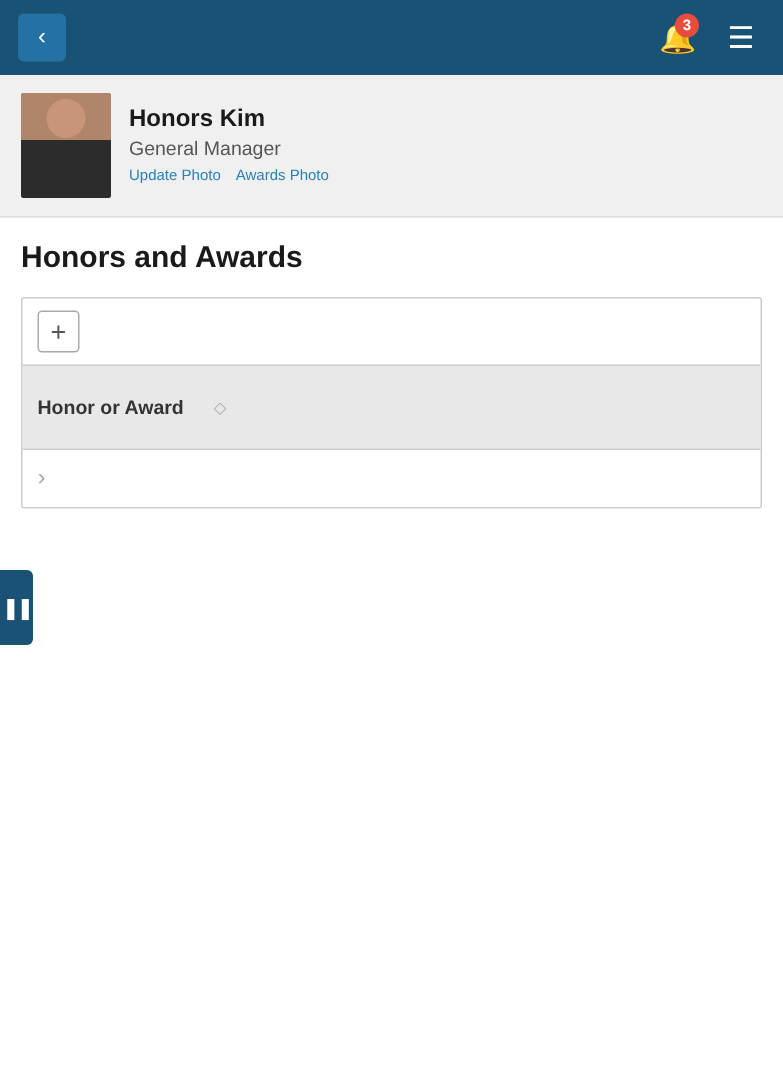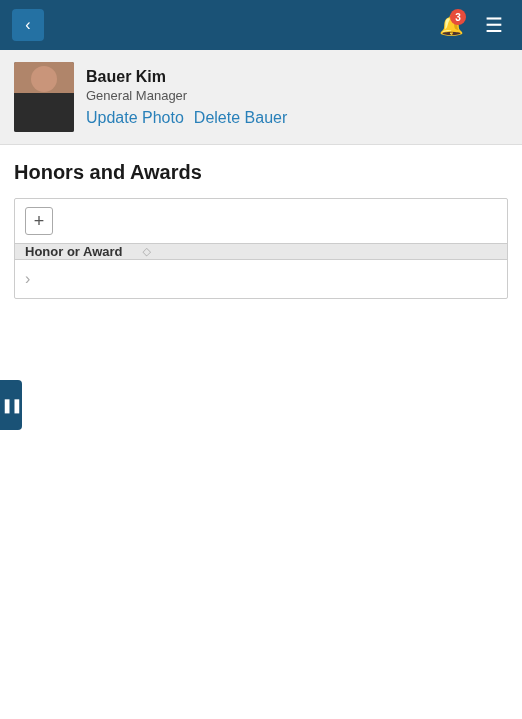--- a/index.html
+++ b/index.html
@@ -139,21 +139,21 @@
       font-size: 13px;
       color: #555;
     }
     .profile-links {
       display: flex;
       gap: 10px;
       margin-top: 4px;
     }
     .profile-link {
       color: #2980b9;
-      font-size: 16px;
+      font-size: 10px;
       text-decoration: none;
       cursor: pointer;
     }
 
     
     .main-content {
       padding: 16px 14px;
     }
     .section-title {
       font-size: 20px;
@@ -179,21 +179,21 @@
       height: 28px;
       font-size: 18px;
       color: #555;
       cursor: pointer;
       display: flex;
       align-items: center;
       justify-content: center;
     }
     .column-header {
       background: #e8e8e8;
-      padding: 0 10px;
+      padding: 20px 10px;
       border-bottom: 1px solid #ccc;
       display: flex;
       align-items: center;
       gap: 20px;
     }
     .column-header-text {
       font-size: 13px;
       font-weight: bold;
       color: #333;
     }
@@ -257,25 +257,25 @@
       <span>☰</span>
     </button>
   </div>
 </div>
 
 <div class="profile-section">
   <div class="avatar">
     <div class="avatar-img"></div>
   </div>
   <div class="profile-info">
-    <span class="profile-name">Bauer Kim</span>
+    <span class="profile-name">Honors Kim</span>
     <span class="profile-title">General Manager</span>
     <div class="profile-links">
       <a class="profile-link">Update Photo</a>
-      <a class="profile-link">Delete Bauer</a>
+      <a class="profile-link">Awards Photo</a>
     </div>
   </div>
 </div>
 
 <div class="main-content">
   <h2 class="section-title">Honors and Awards</h2>
 
   <div class="list-container">
 
     <div class="add-row">

